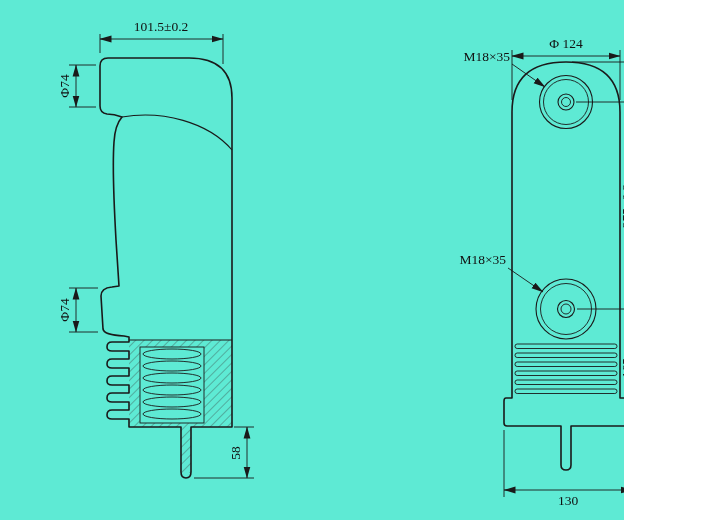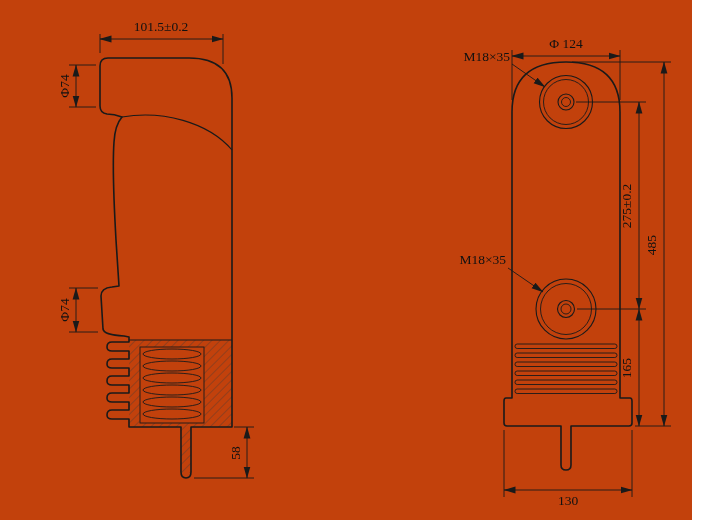--- a/index.html
+++ b/index.html
@@ -1,19 +1,19 @@
 <!DOCTYPE html>
 <html><head>
 <meta charset="utf-8">
 <style>
   html,body{margin:0;padding:0;background:#ffffff;}
   .canvas{
     position:relative;
-    width:692px;height:520px;
-    background:#c2410c;
+    width:624px;height:520px;
+    background:#5eead4;
     font-family:"Liberation Serif", serif;
     overflow:hidden;
     text-decoration:underline;
   }
   svg text{
     font-family:"Liberation Serif", serif;
     font-size:13.5px;
     fill:#111111;
   }
   .outline{stroke:#1a1a1a;stroke-width:1.6;fill:none;stroke-linejoin:round;}

